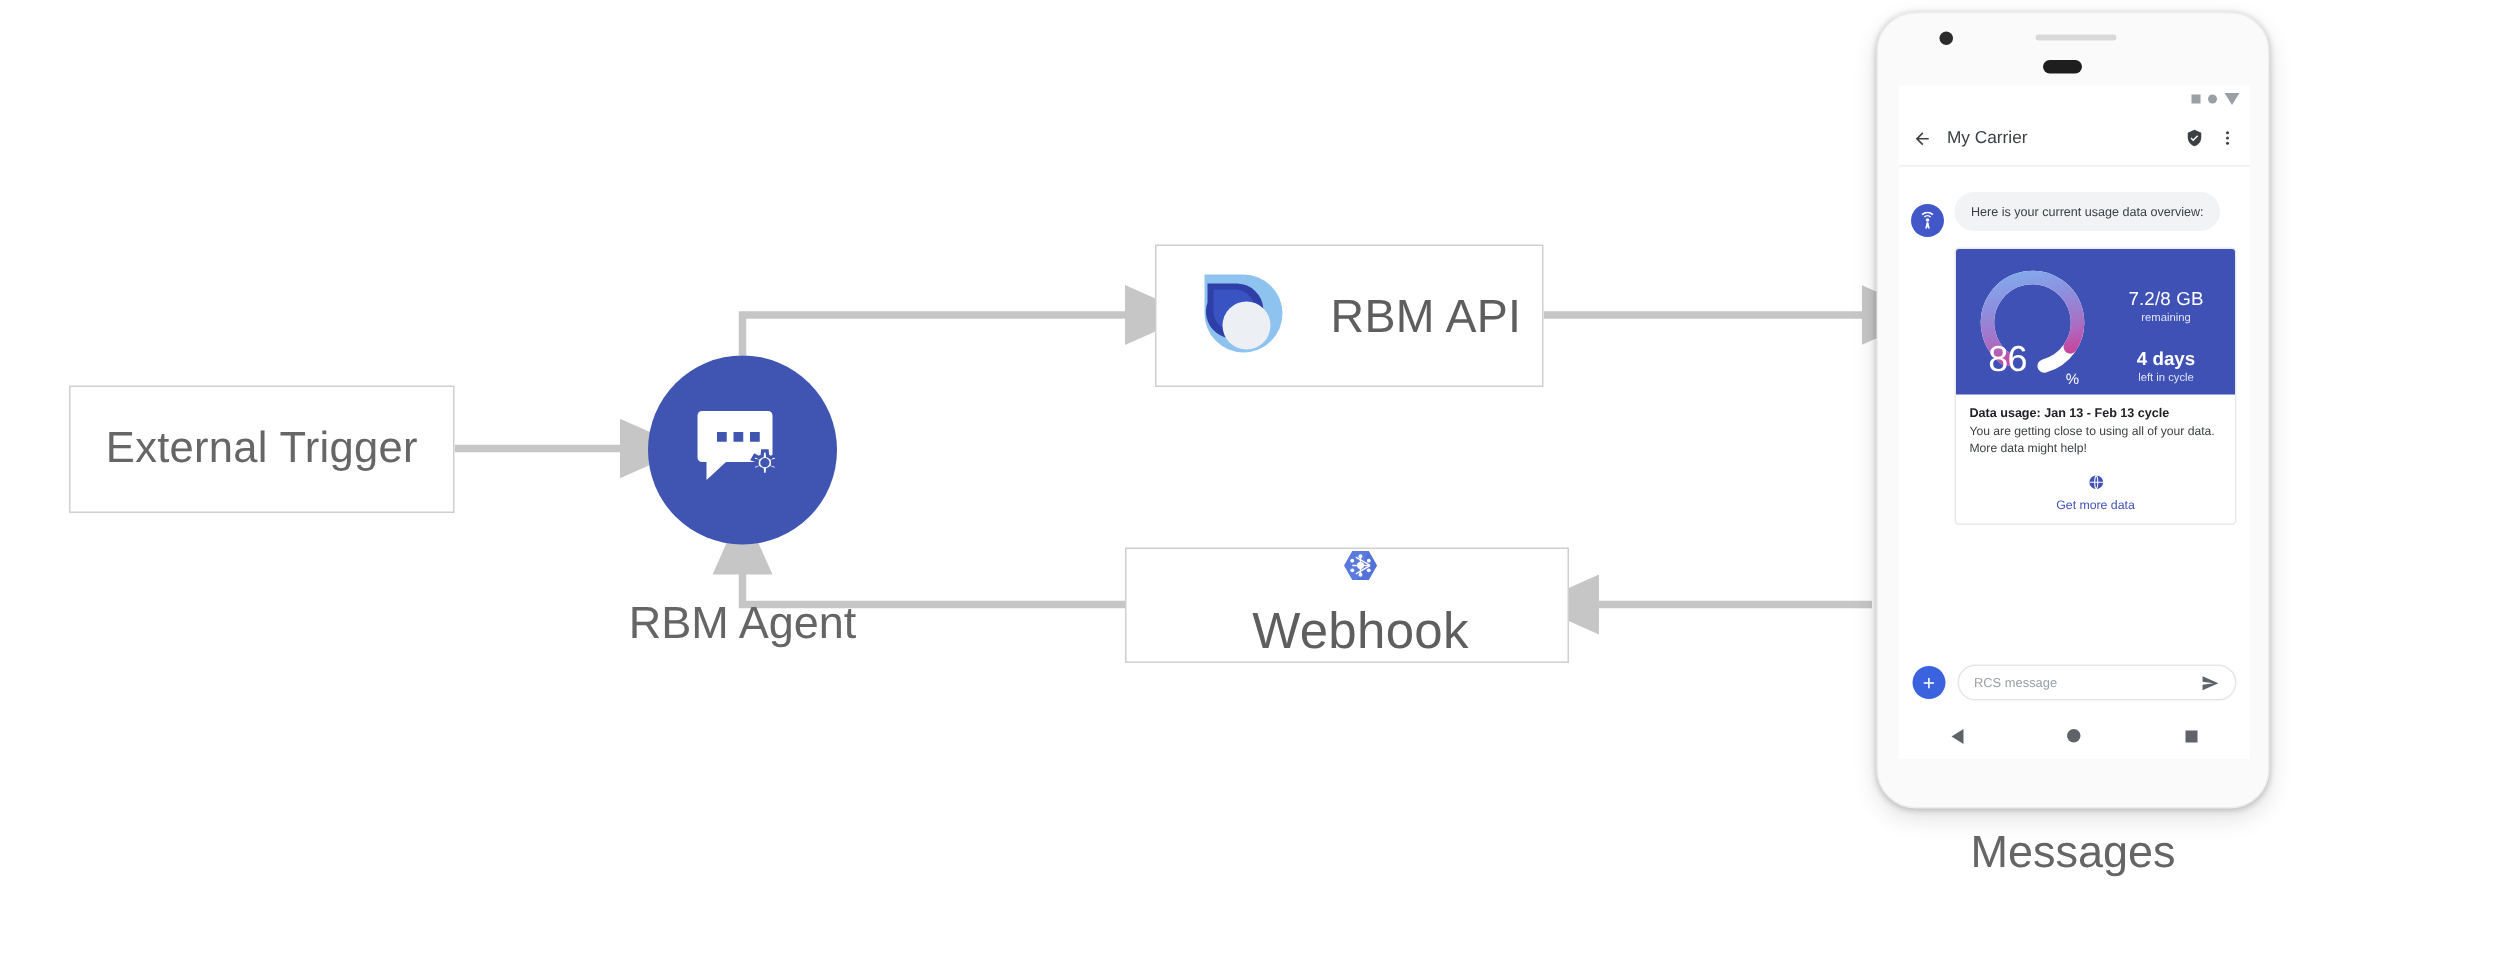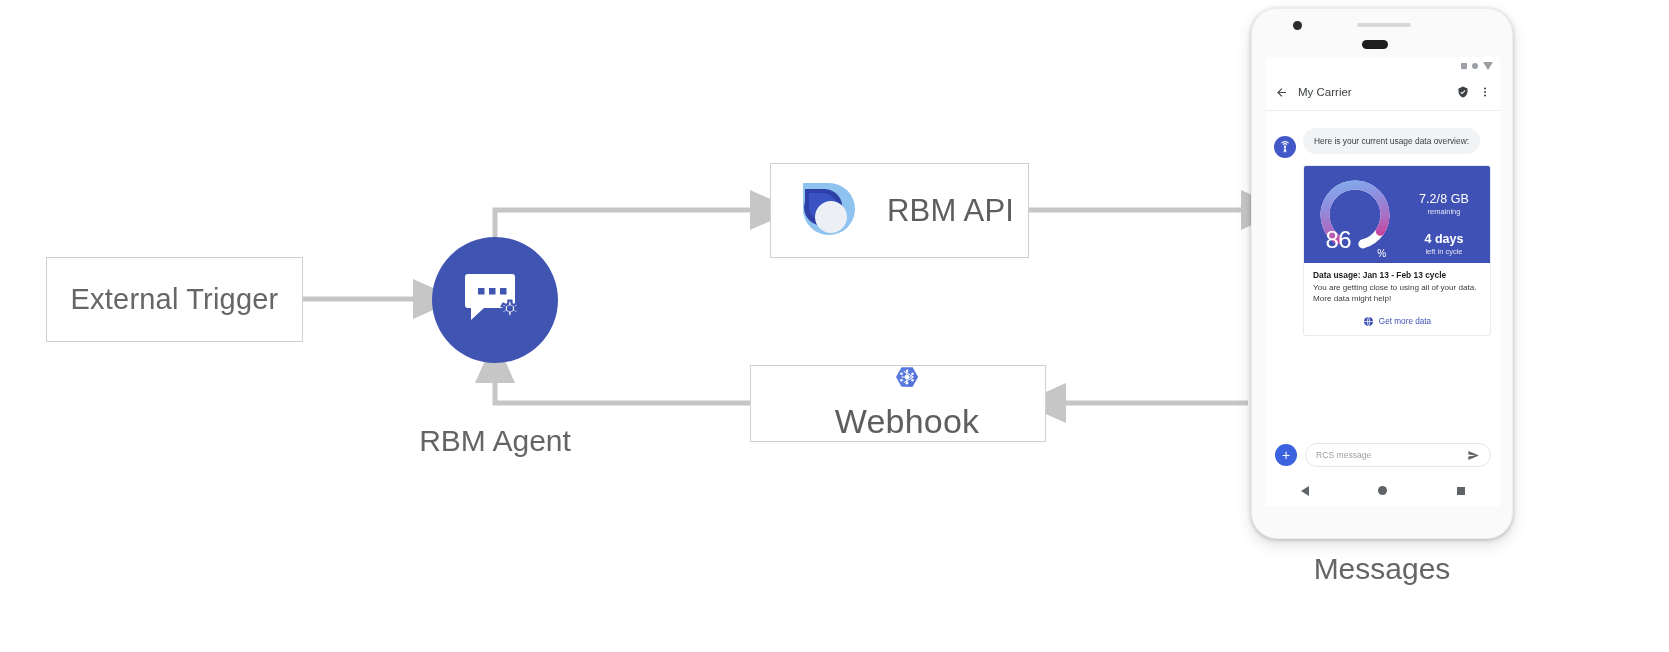--- a/index.html
+++ b/index.html
@@ -42,21 +42,21 @@
   #webhook-box{left:750px;top:365px;width:296px;height:77px;padding-left:18px;gap:14px;flex-direction:column;}
   #webhook-box .node-label{font-size:34px;color:#5e5e5e;}
 
   
   #rbm-agent{
     position:absolute;left:432px;top:237px;width:126px;height:126px;
     border-radius:50%;background:#4054b2;
     display:flex;align-items:center;justify-content:center;
   }
   #rbm-agent-caption{
-    position:absolute;left:390px;top:424px;width:210px;text-align:center;
+    position:absolute;left:390px;top:399px;width:210px;text-align:center;
     font-size:30px;font-weight:300;color:#656565;white-space:nowrap;
   }
 
   
   #phone{
     position:absolute;left:1251px;top:8px;width:262px;height:531px;
     background:#fafafa;border-radius:26px;
     box-shadow:0 1px 4px rgba(0,0,0,.22), 0 6px 16px rgba(0,0,0,.12);
     border:1px solid #ededed;
     box-sizing:border-box;
@@ -117,21 +117,21 @@
   #hero-right{position:absolute;left:96px;top:0;width:88px;height:97px;color:#fff;text-align:center;}
   .hero-big{font-size:12.5px;font-weight:500;margin-top:26px;letter-spacing:.1px;}
   .hero-sub{font-size:7.5px;opacity:.85;margin-top:1px;}
   .hero-big2{font-size:12.5px;font-weight:600;margin-top:16px;}
 
   #card-body{padding:7px 9px 4px 9px;}
   #card-title{font-size:8.4px;font-weight:700;color:#202124;}
   #card-desc{font-size:8.1px;color:#3c4043;line-height:1.42;margin-top:2px;}
   #card-action{
     display:flex;align-items:center;justify-content:center;gap:5px;
-    padding:7px 0 8px 0;font-size:8.2px;color:#3f51b5;font-weight:500;
+    padding:7px 0 8px 0;font-size:8.2px;color:#3f51b5;font-weight:500;flex-direction:column;
   }
 
   
   #composer{
     position:absolute;left:0;bottom:31px;width:234px;height:40px;
     display:flex;align-items:center;gap:8px;padding:0 9px;box-sizing:border-box;background:#fff;
   }
   #plus-btn{
     width:22px;height:22px;border-radius:50%;background:#3b63e0;flex:0 0 22px;
     display:flex;align-items:center;justify-content:center;color:#fff;font-size:14px;line-height:1;

